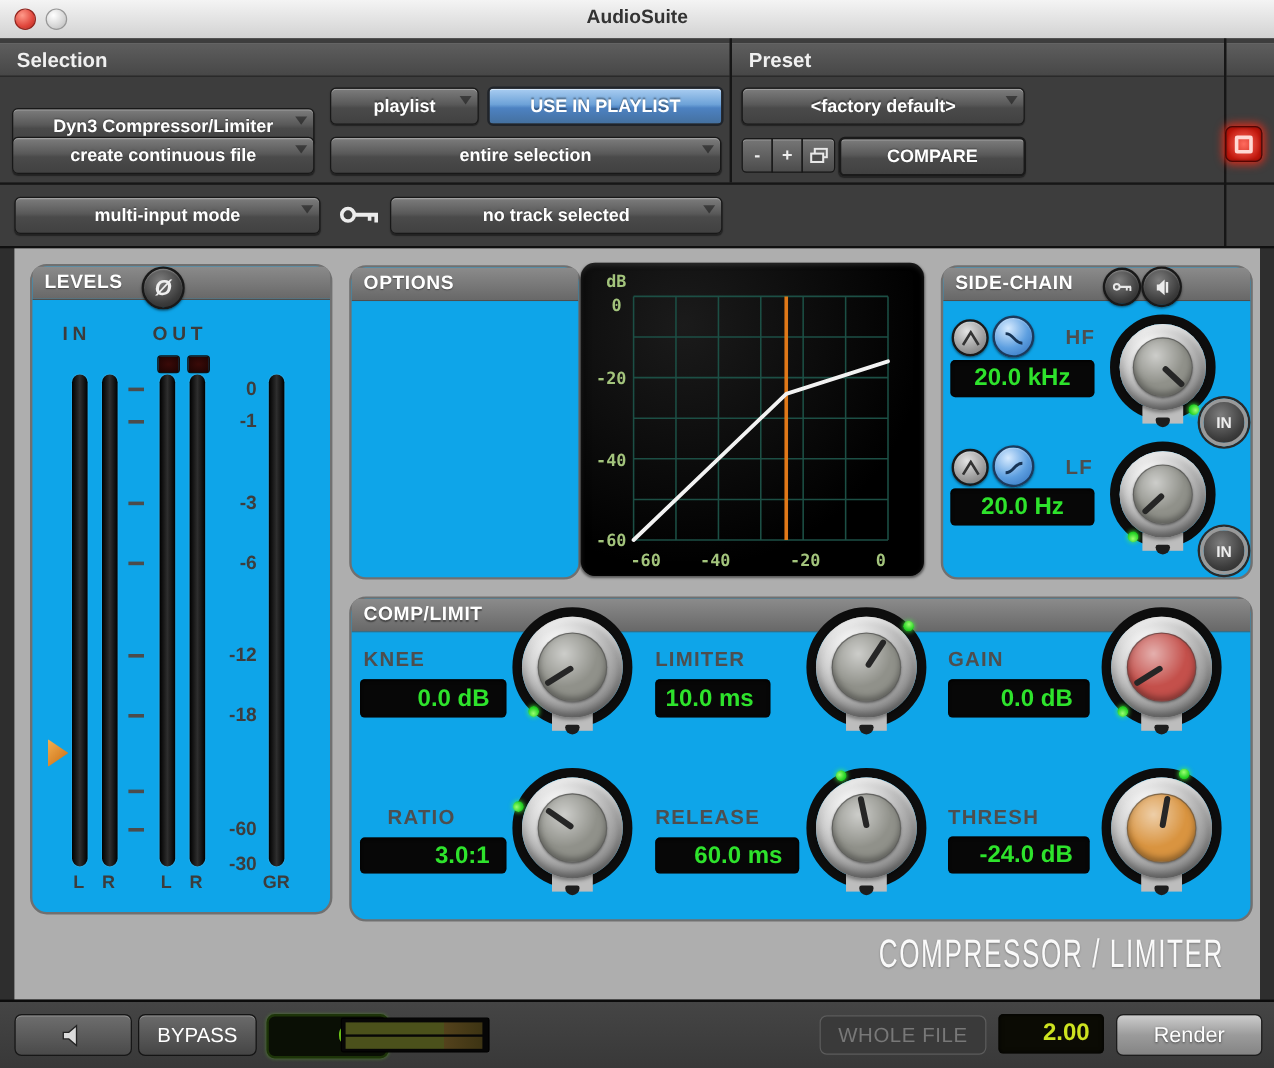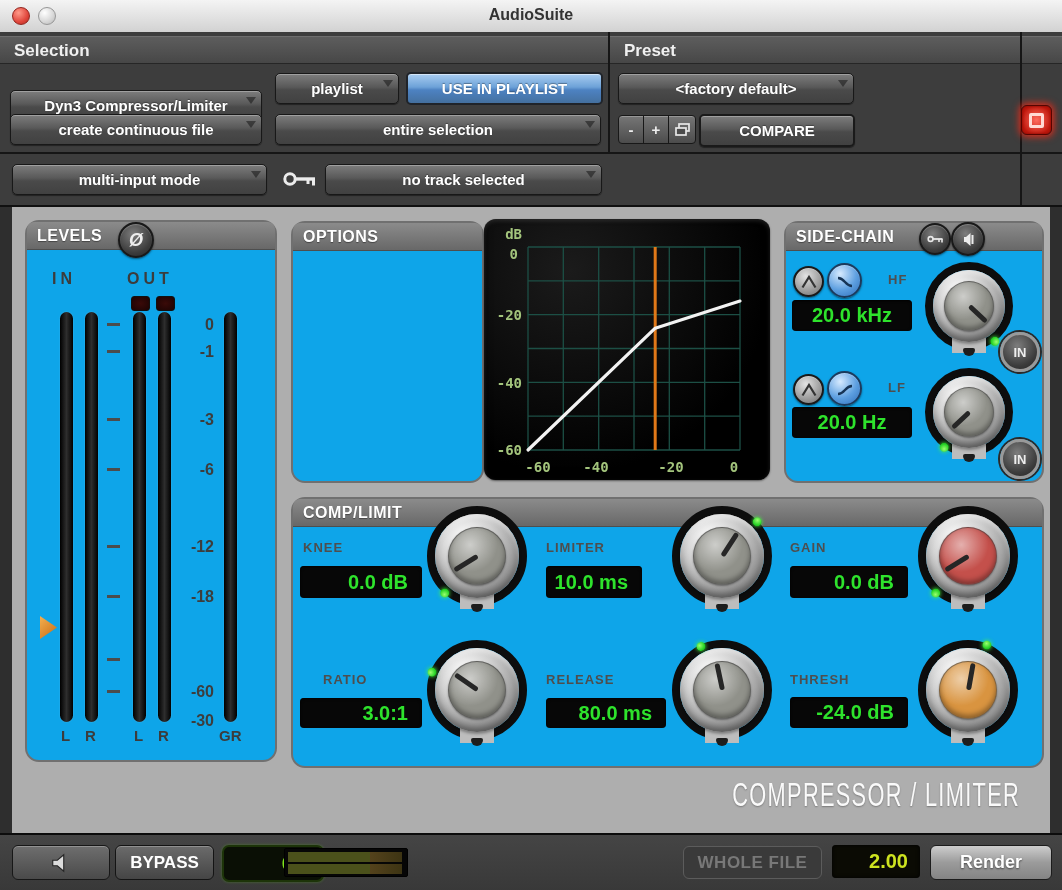--- a/index.html
+++ b/index.html
@@ -32,21 +32,21 @@
   .vmeter{width:13px;background:linear-gradient(90deg,#000,#2e2e2e 50%,#000);border-radius:7px;box-shadow:0 0 1px rgba(255,255,255,.5);}
   .tick{width:13px;height:3px;background:#4c4c4c;}
   .scale-lab{width:40px;text-align:right;font-size:16px;font-weight:bold;color:#3d3d3d;}
   .mlab{font-size:15px;font-weight:bold;color:#3c3c3c;}
   .clip{width:17px;height:13px;background:radial-gradient(#3a0a08,#1c0403);border:1px solid #111;border-radius:3px;}
   #thresh-arrow{width:17px;height:23px;background:linear-gradient(135deg,#f4b050,#c86a12);clip-path:polygon(0 0,100% 50%,0 100%);filter:drop-shadow(0 1px 1px rgba(0,0,0,.5));}
   
   .lcd{background:#070707;border-radius:4px;color:#2ee32c;font-weight:bold;font-size:20px;display:flex;align-items:center;box-shadow:inset 0 1px 3px #000;}
   .lcd.right{justify-content:flex-end;padding-right:14px;box-sizing:border-box;}
   .lcd.center{justify-content:center;}
-  .param-lab{font-size:13px;font-weight:bold;color:#4e4e4e;letter-spacing:1px;}
+  .param-lab{font-size:17px;font-weight:bold;color:#4e4e4e;letter-spacing:1px;}
   
   .knob{position:absolute;z-index:3;}
   .knob.lg{width:84px;height:84px;}
   .knob.sm{width:72px;height:72px;}
   .k-ring{position:absolute;inset:-8px;border-radius:50%;border:8px solid #0d0d0d;}
   .k-gap{position:absolute;bottom:-11px;left:50%;transform:translateX(-50%);width:34px;height:15px;background:#bdbdbd;}
   .k-body{position:absolute;inset:0;border-radius:50%;background:radial-gradient(circle at 35% 28%,#fdfdfd,#cfcfcf 35%,#909090 72%,#6d6d6d);box-shadow:inset 0 -4px 7px rgba(0,0,0,.38),inset 0 3px 4px rgba(255,255,255,.65),0 2px 3px rgba(0,0,0,.35);}
   .k-cap{position:absolute;border-radius:50%;background:radial-gradient(circle at 38% 30%,rgba(255,255,255,.55),rgba(255,255,255,0) 52%),var(--cap,#90918a);border:1px solid rgba(55,55,55,.55);box-shadow:inset 0 -3px 5px rgba(0,0,0,.35),0 1px 2px rgba(0,0,0,.4);}
   .lg .k-cap{inset:13px;}
   .sm .k-cap{inset:11px;}
@@ -56,21 +56,21 @@
   .k-led{position:absolute;left:calc(50% - 4.5px);top:calc(50% - 4.5px);width:9px;height:9px;border-radius:50%;background:radial-gradient(circle at 40% 35%,#9aff70,#25d224 60%,#0f8a12);box-shadow:0 0 4px #4f4;transform:rotate(var(--led,0deg)) translateY(var(--orbit,-49px));}
   .lg .k-led{--orbit:-49px;}
   .sm .k-led{--orbit:-43px;}
   .k-notch{position:absolute;bottom:-14px;left:50%;transform:translateX(-50%);width:12px;height:8px;background:#1d1d1d;border-radius:2px 2px 6px 6px;}
   
   #graph-bezel{left:484px;top:219px;width:286px;height:261px;background:radial-gradient(circle at 30% 20%,#1b1b1b,#000 70%);border-radius:12px;box-shadow:inset 0 2px 4px rgba(255,255,255,.12),inset 0 -3px 8px #000,0 1px 2px rgba(0,0,0,.5);}
   #graph-bezel svg{position:absolute;left:0;top:0;}
   .gtxt{font-family:"DejaVu Sans Mono",monospace;font-size:14px;fill:#a3c47c;font-weight:bold;}
   
   #footer{left:0;top:833px;width:1062px;height:57px;background:linear-gradient(#454545,#383838);border-top:2px solid #0c0c0c;}
-  .footbtn{display:flex;align-items:center;justify-content:center;border-radius:6px;font-weight:bold;color:#fff;}
+  .footbtn{display:flex;align-items:center;justify-content:center;border-radius:6px;font-weight:normal;color:#fff;}
   #spk-btn{background:linear-gradient(#6e6e6e,#4a4a4a);border:1px solid #171717;box-shadow:inset 0 1px 0 rgba(255,255,255,.25);}
   #bypass-btn{background:linear-gradient(#6b6b6b,#454545);border:1px solid #141414;font-size:17px;box-shadow:inset 0 1px 0 rgba(255,255,255,.25);}
   #preview-lcd{background:#0a0f05;border:2px solid #1d3409;border-radius:7px;color:#7ee41c;font-size:19px;font-weight:bold;display:flex;align-items:center;justify-content:center;box-shadow:0 0 3px rgba(110,220,40,.35);}
   #foot-meter{background:#060606;border-radius:2px;border:1px solid #000;}
   #foot-meter .bar{position:absolute;left:3px;width:114px;height:10px;background:linear-gradient(90deg,#4b511b 0,#4b511b 72%,#54421c 72%,#3d3413 100%);}
   #wholefile-btn{background:#3a3a3a;border:1px solid #5c5c5c;color:#787878;font-size:17px;letter-spacing:.5px;}
   #dur-lcd{background:#0b0b04;border-radius:4px;color:#cde320;font-size:20px;font-weight:bold;display:flex;align-items:center;justify-content:flex-end;padding-right:12px;box-sizing:border-box;box-shadow:inset 0 0 4px #000;}
   #render-btn{background:linear-gradient(#cdcdcd,#9b9b9b 50%,#848484);border:1px solid #1c1c1c;color:#fff;font-size:18px;text-shadow:0 1px 2px rgba(0,0,0,.55);}
   #plug-title{right:42px;top:776px;color:#fafafa;font-size:33px;font-weight:500;letter-spacing:2px;transform:scaleX(.66);transform-origin:100% 50%;text-shadow:0 1px 2px rgba(0,0,0,.3);white-space:nowrap;}
 </style>
@@ -285,21 +285,21 @@
   <div class="abs param-lab" style="left:303px;top:540px;">KNEE</div>
   <div class="abs lcd right" style="left:300px;top:566px;width:122px;height:32px;">0.0 dB</div>
   <div class="abs param-lab" style="left:546px;top:540px;">LIMITER</div>
   <div class="abs lcd right" style="left:546px;top:566px;width:96px;height:32px;">10.0 ms</div>
   <div class="abs param-lab" style="left:790px;top:540px;">GAIN</div>
   <div class="abs lcd right" style="left:790px;top:566px;width:118px;height:32px;">0.0 dB</div>
 
   <div class="abs param-lab" style="left:303px;top:672px;margin-left:20px;">RATIO</div>
   <div class="abs lcd right" style="left:300px;top:698px;width:122px;height:30px;">3.0:1</div>
   <div class="abs param-lab" style="left:546px;top:672px;">RELEASE</div>
-  <div class="abs lcd right" style="left:546px;top:698px;width:120px;height:30px;">80.0 ms</div>
+  <div class="abs lcd right" style="left:546px;top:698px;width:120px;height:30px;">60.0 ms</div>
   <div class="abs param-lab" style="left:790px;top:672px;">THRESH</div>
   <div class="abs lcd right" style="left:790px;top:697px;width:118px;height:31px;">-24.0 dB</div>
 
   <div class="knob lg" style="left: 435px; top: 514px; --angle: -122deg; --led: -138deg;">
     <div class="k-ring"></div>
       <div class="k-gap"></div>
       <div class="k-body"></div>
       <div class="k-cap" style="--cap: #90918a;"></div>
       <div class="k-pointer"></div>
       <div class="k-led"></div>

